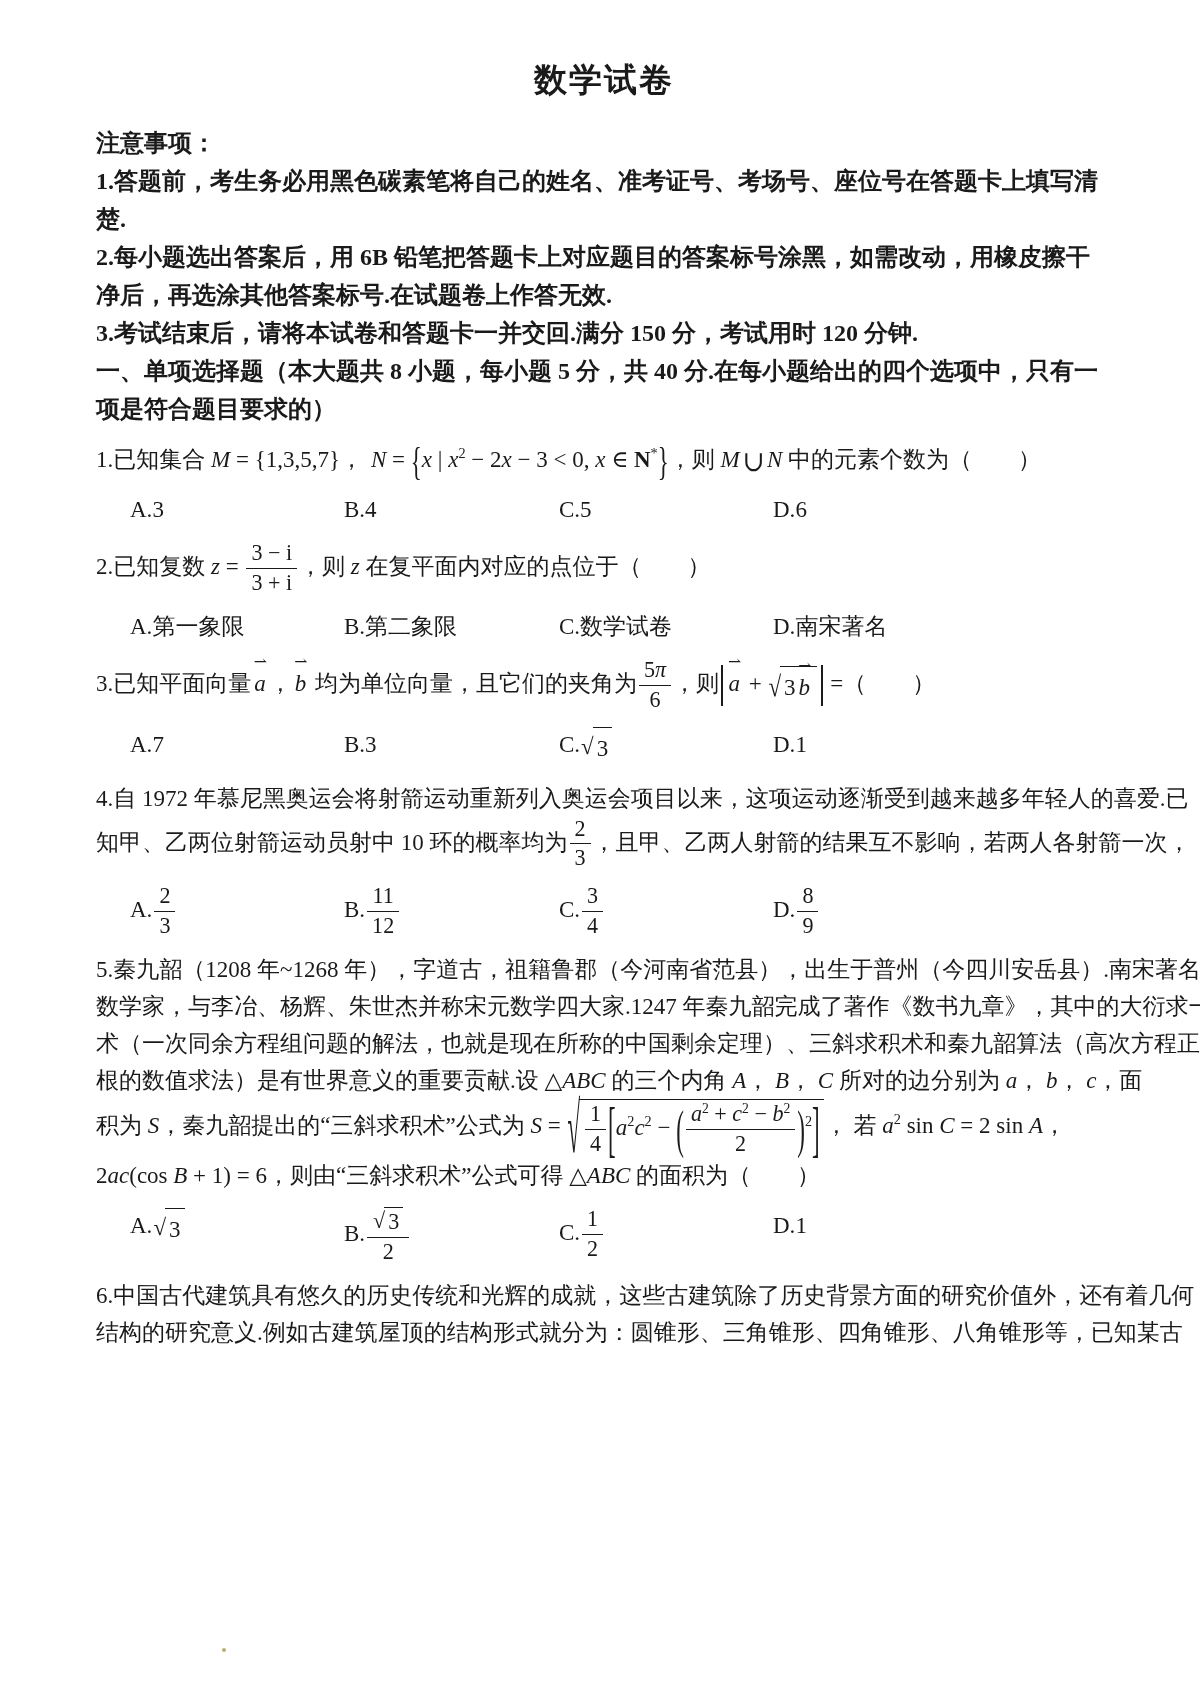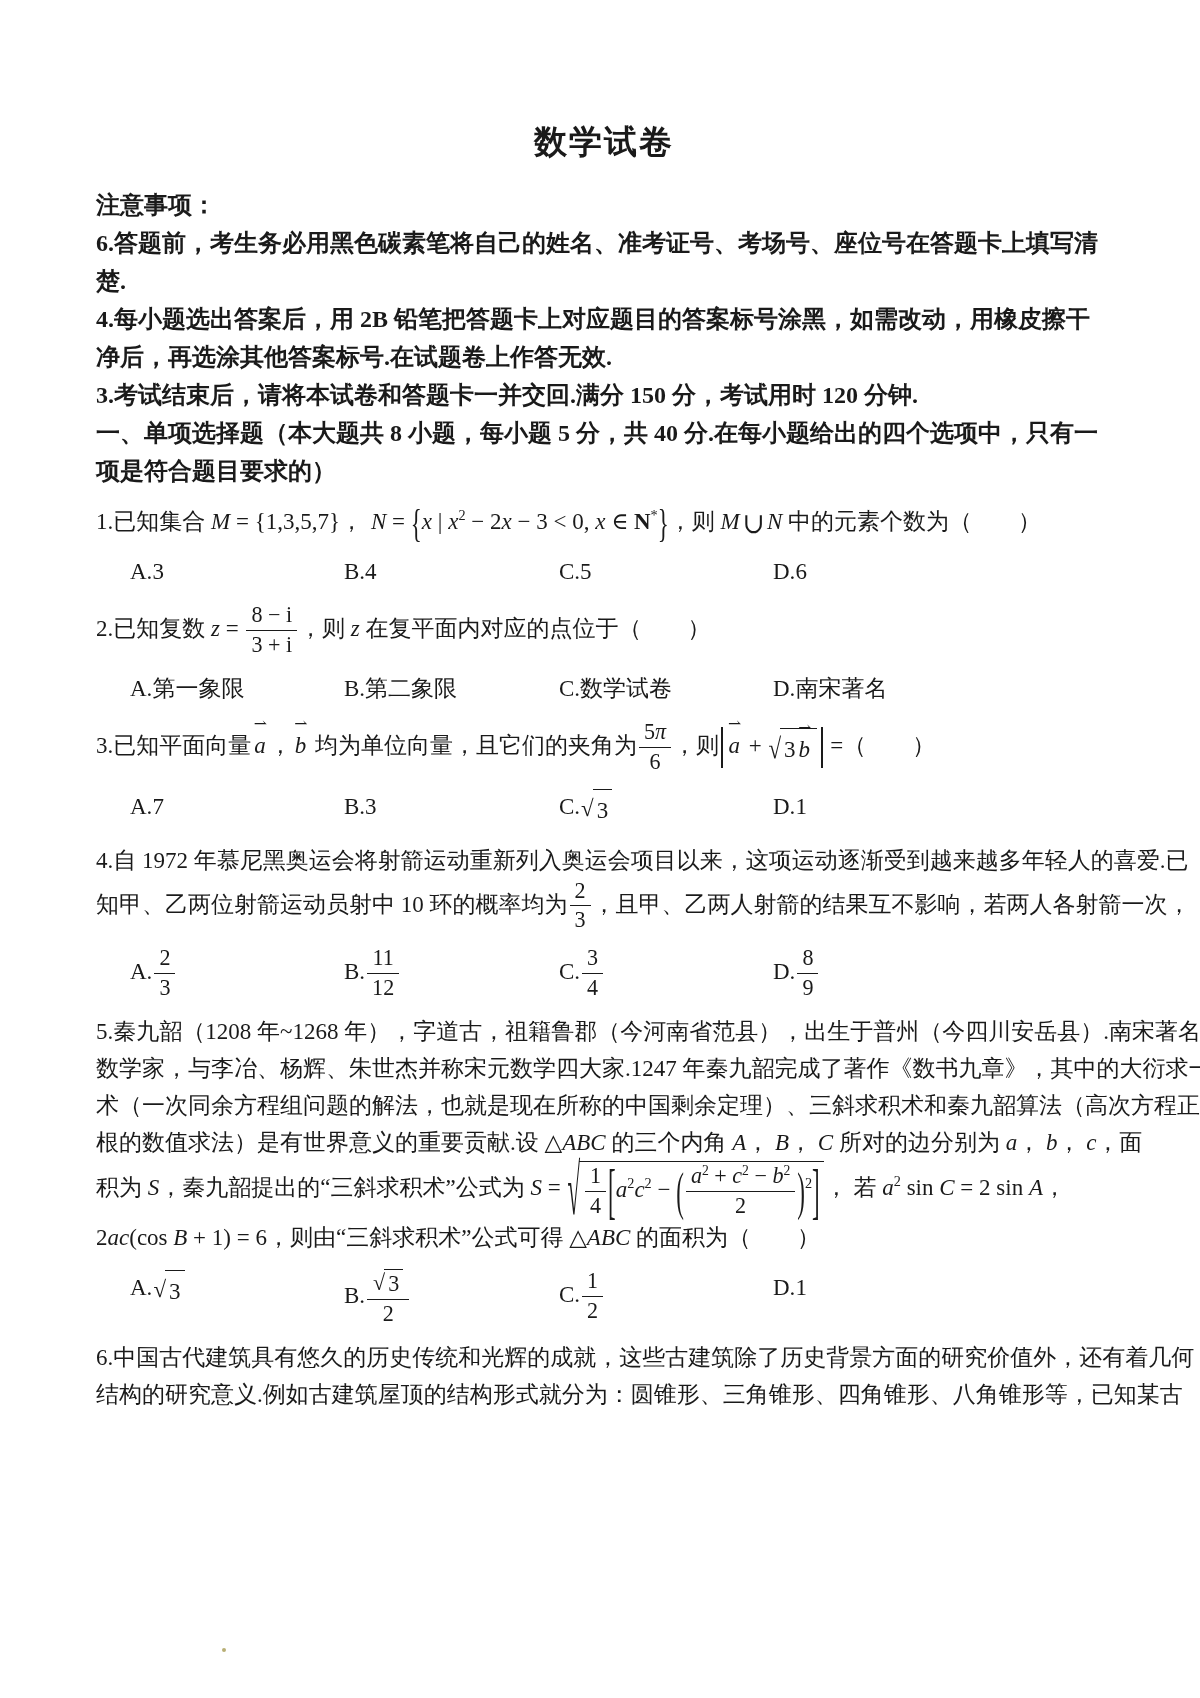--- a/index.html
+++ b/index.html
@@ -3,21 +3,21 @@
 <meta charset="utf-8">
 <style>
   html,body{margin:0;padding:0;}
   body{
     width:1200px;height:1698px;
     background:#ffffff;color:#1a1a1a;
     font-family:"Liberation Serif","DejaVu Serif",serif;
     font-size:23px;
     position:relative;overflow:hidden;
   }
-  .page{box-sizing:border-box;width:1200px;height:1698px;padding:120px 88px 0 96px;position:relative;}
+  .page{box-sizing:border-box;width:1200px;height:1698px;padding:58px 88px 0 96px;position:relative;}
   .title{font-size:33px;font-weight:700;text-align:center;margin:0 0 21px 0;letter-spacing:2px;}
   .bold{font-weight:700;}
   .nline{margin:0;line-height:38px;font-size:24px;white-space:nowrap;}
   .qblock{margin-top:13px;}
   .qline{line-height:37px;white-space:nowrap;}
   .options{display:grid;grid-template-columns:214px 215px 214px 1fr;line-height:37px;margin:13px 0 0 2px;}
   .option{white-space:nowrap;margin-left:32px;}
   .opt-label{display:inline;}
   .it{font-style:italic;}
   .bd{font-weight:700;}
@@ -38,43 +38,43 @@
   .dot{position:absolute;left:222px;top:1648px;width:4px;height:4px;border-radius:50%;background:#9a8c3a;opacity:0.7;}
 </style>
 </head>
 <body>
 
 <div class="page">
   <h1 class="title">数学试卷</h1>
   <div>
     <p class="bold nline">注意事项：</p>
     <div id="notice-items">
-        <p class="bold nline">6.答题前，考生务必用黑色碳素笔将自己的姓名、准考证号、考场号、座位号在答题卡上填写清</p>
+        <p class="bold nline">1.答题前，考生务必用黑色碳素笔将自己的姓名、准考证号、考场号、座位号在答题卡上填写清</p>
         <p class="bold nline">楚.</p>
-        <p class="bold nline">4.每小题选出答案后，用 2B 铅笔把答题卡上对应题目的答案标号涂黑，如需改动，用橡皮擦干</p>
+        <p class="bold nline">2.每小题选出答案后，用 6B 铅笔把答题卡上对应题目的答案标号涂黑，如需改动，用橡皮擦干</p>
         <p class="bold nline">净后，再选涂其他答案标号.在试题卷上作答无效.</p>
         <p class="bold nline">3.考试结束后，请将本试卷和答题卡一并交回.满分 150 分，考试用时 120 分钟.</p>
       </div>
   </div>
   <div id="section-heading">
       <p class="bold nline">一、单项选择题（本大题共 8 小题，每小题 5 分，共 40 分.在每小题给出的四个选项中，只有一</p>
       <p class="bold nline">项是符合题目要求的）</p>
     </div>
   <div id="questions">
       <div class="qblock">
         <div class="qline">1.已知集合 <span class="it">M</span> = {1,3,5,7}，<span class="hsp" style="width: 8px;"></span><span class="it">N</span> = <span class="big" style="transform: scale(1, 1.75);">{</span><span class="it">x</span> | <span class="it">x</span><sup>2</sup> − 2<span class="it">x</span> − 3 &lt; 0, <span class="it">x</span> ∈ <span class="bd">N</span><sup>*</sup><span class="big" style="transform: scale(1, 1.75);">}</span>，则 <span class="it">M</span><span class="hsp" style="width: 4px;"></span><span class="big" style="transform: scale(1.15, 1.25);">∪</span><span class="hsp" style="width: 4px;"></span><span class="it">N</span> 中的元素个数为（　　）</div>
         <div class="options">
           <div class="option"><span class="opt-label">A.</span><span class="opt-content">3</span></div>
           <div class="option"><span class="opt-label">B.</span><span class="opt-content">4</span></div>
           <div class="option"><span class="opt-label">C.</span><span class="opt-content">5</span></div>
           <div class="option"><span class="opt-label">D.</span><span class="opt-content">6</span></div>
         </div>
       </div>
       <div class="qblock">
-        <div class="qline">2.已知复数 <span class="it">z</span> = <span class="frac"><span class="num">8 − i</span><span class="den">3 + i</span></span>，则 <span class="it">z</span> 在复平面内对应的点位于（　　）</div>
+        <div class="qline">2.已知复数 <span class="it">z</span> = <span class="frac"><span class="num">3 − i</span><span class="den">3 + i</span></span>，则 <span class="it">z</span> 在复平面内对应的点位于（　　）</div>
         <div class="options">
           <div class="option"><span class="opt-label">A.</span><span class="opt-content">第一象限</span></div>
           <div class="option"><span class="opt-label">B.</span><span class="opt-content">第二象限</span></div>
           <div class="option"><span class="opt-label">C.</span><span class="opt-content">数学试卷</span></div>
           <div class="option"><span class="opt-label">D.</span><span class="opt-content">南宋著名</span></div>
         </div>
       </div>
       <div class="qblock">
         <div class="qline">3.已知平面向量<span class="vec"><span class="varr">⇀</span>a</span>，<span class="vec"><span class="varr">⇀</span>b</span> 均为单位向量，且它们的夹角为<span class="frac"><span class="num">5<span class="it">π</span></span><span class="den">6</span></span>，则<span class="abs">
             <span class="vbar"></span>

